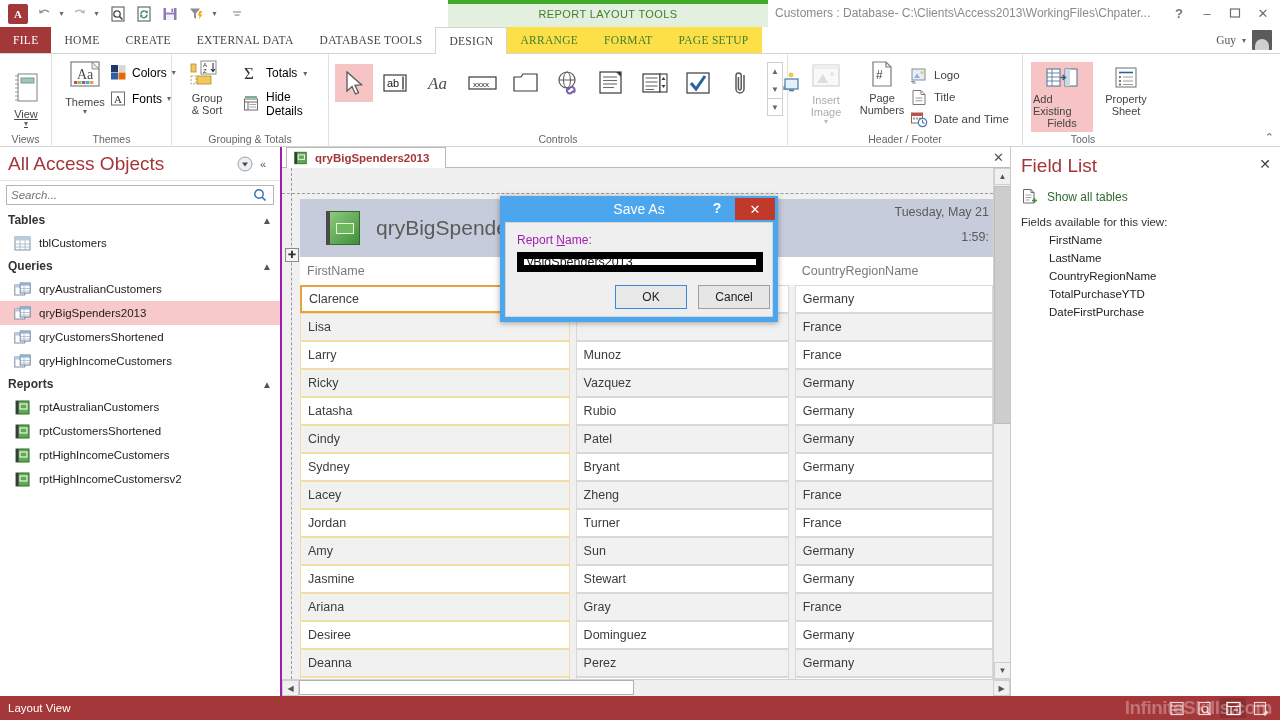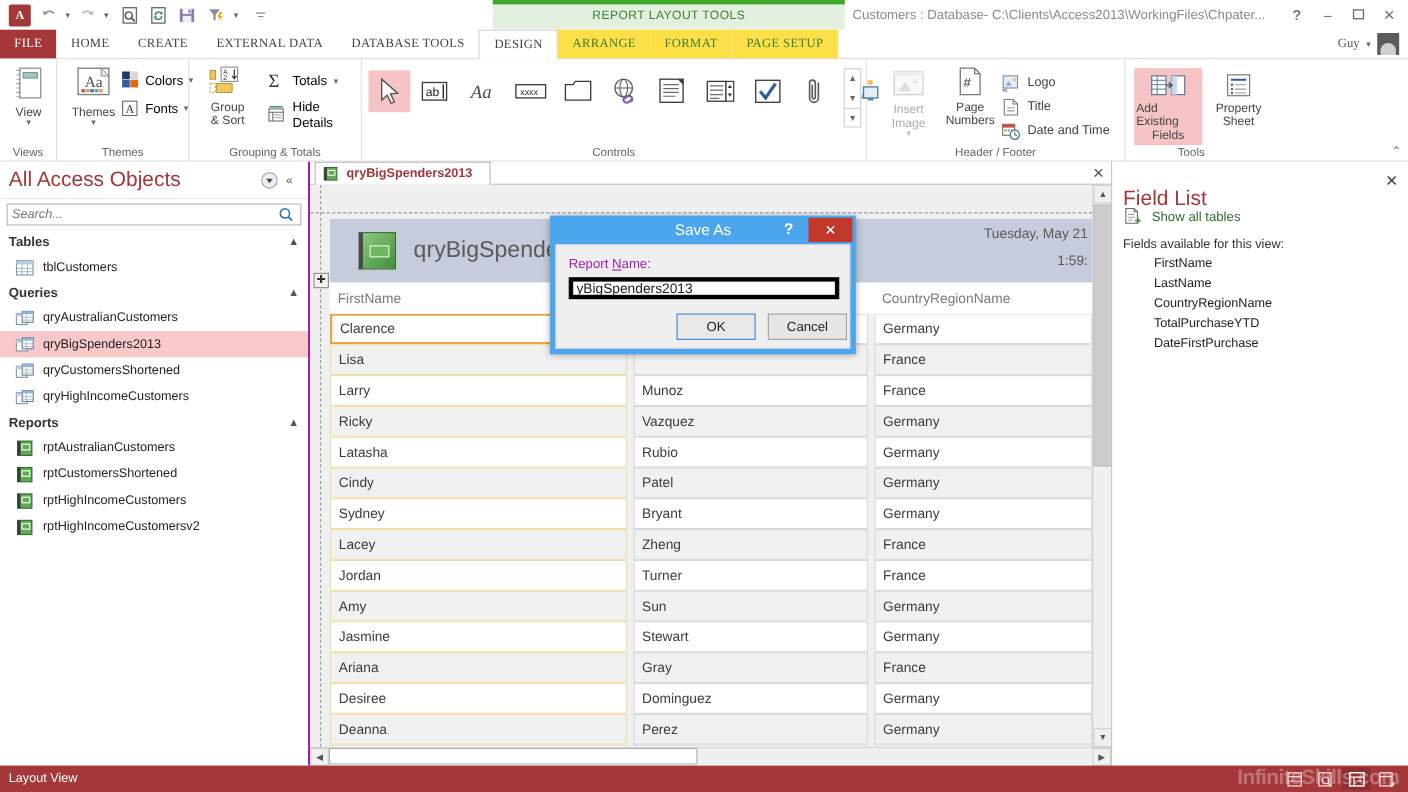--- a/index.html
+++ b/index.html
@@ -106,21 +106,21 @@
     justify-content: flex-start; cursor: default; color: #444; font-size: 11px;
   }
   .rbtn .lbl { text-align: center; line-height: 12px; margin-top: 2px; }
   .caret { font-size: 8px; color: #666; line-height: 7px; }
   .icon-box {
     display: flex; align-items: center; justify-content: center;
   }
 
   
   .g-views { left: 0; width: 52px; }
-  .g-views .rbtn { position: absolute; top: 6px; left: 8px; width: 36px; }
+  .g-views .rbtn { position: absolute; top: 18px; left: 8px; width: 36px; text-decoration: underline; }
 
   
   .g-themes { left: 52px; width: 120px; }
   
   .g-group { left: 172px; width: 157px; }
   
   .g-controls { left: 329px; width: 459px; }
   
   .g-hf { left: 788px; width: 235px; }
   
@@ -315,21 +315,21 @@
     position: absolute; left: 0; top: 0; width: 335px; height: 15px;
     background: #ffffff; border: 1px solid #b0b0b0; cursor: default;
   }
 
   
   .fieldlist {
     position: absolute; top: 147px; left: 1010px; width: 270px; height: 549px;
     background: #ffffff; border-left: 1px solid #c8c8c8;
   }
   .fl-head { position: relative; height: 38px; padding: 8px 10px 0 10px; }
-  .fl-title { font-size: 19px; color: #a4373a; margin-top: 15px; }
+  .fl-title { font-size: 19px; color: #a4373a; }
   .fl-close {
     position: absolute; right: 9px; top: 9px; font-size: 14px; color: #444;
     cursor: default;
   }
   .fl-showall {
     display: flex; align-items: center; gap: 9px; padding: 3px 10px;
     font-size: 12px; color: #2e6b2e; cursor: default;
   }
   .fl-sub { padding: 8px 10px 3px 10px; font-size: 11.5px; color: #333; }
   .fl-field {
@@ -382,21 +382,21 @@
   .dlg-body {
     position: absolute; top: 26px; left: 5px; width: 268px; height: 95px;
     background: #efefef; border: 1px solid #d6d6d6;
   }
   .dlg-label {
     position: absolute; top: 10px; left: 11px; font-size: 12px; color: #a21caf;
   }
   .dlg-label u { text-decoration: underline; }
   .dlg-input {
     position: absolute; top: 29px; left: 11px; width: 246px; height: 20px;
-    border: 4px solid #000000; background: #fff;
+    border: 7px solid #000000; background: #fff;
     font-size: 12.5px; color: #1a1a1a; padding: 0 3px;
     font-family: "Liberation Sans", sans-serif; outline: none;
   }
   .dlg-caret {
     position: absolute; top: 31px; left: 14px; width: 1px; height: 15px;
     background: #000;
   }
   .dlg-btn {
     position: absolute; top: 62px; height: 24px; width: 72px;
     font-size: 12px; color: #222; background: #e6e6e6;

